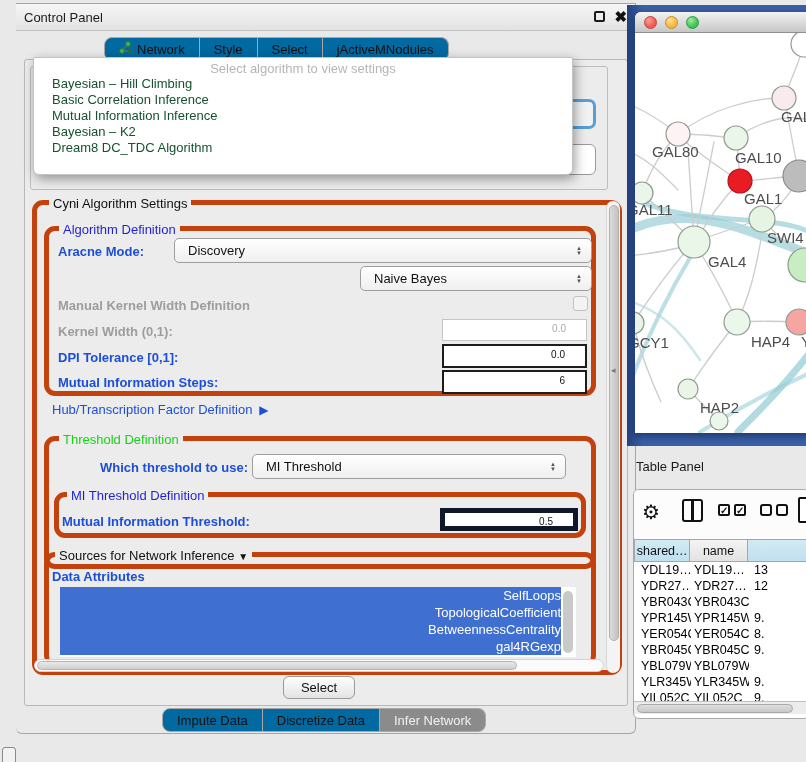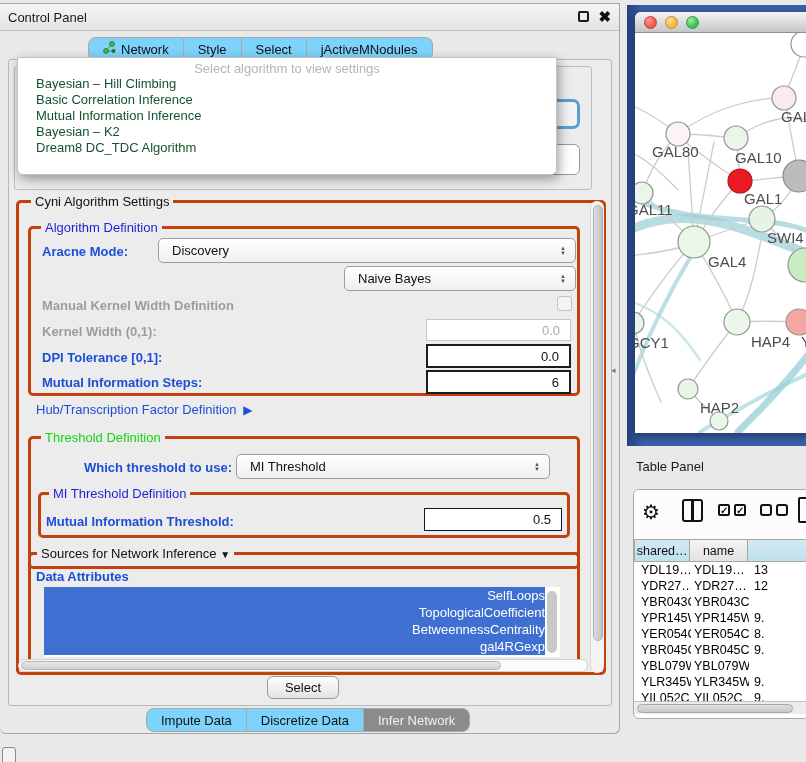--- a/index.html
+++ b/index.html
@@ -2,33 +2,33 @@
 <html><head>
 <meta charset="utf-8">
 <style>
   * { margin:0; padding:0; box-sizing:border-box; }
   html,body { background:#e9e9e9; }
   #root {
     position:relative; width:806px; height:762px; overflow:hidden;
     font-family:"Liberation Sans", sans-serif; background:#e9e9e9; color:#111;
   }
   
-  #cp { position:absolute; left:0; top:3px; width:620px; height:731px;
+  #cp { position:absolute; left:16px; top:3px; width:620px; height:731px;
         background:#e9e9e9; border:1px solid #a5a5a5; border-left:none; border-radius:0 0 6px 6px; }
   .cp-titlebar { position:absolute; left:0; top:0; width:100%; height:27px;
         background:linear-gradient(#f6f6f6,#e3e3e3); border-bottom:1px solid #c2c2c2;
         display:flex; align-items:center; }
   .cp-title { font-size:13px; color:#1a1a1a; padding-left:8px; }
   .cp-float { position:absolute; right:30px; top:7px; width:11px; height:11px;
         border:2px solid #1a1a1a; border-radius:2px; cursor:pointer; }
   .cp-close { position:absolute; right:8px; top:4px; font-size:15px; font-weight:bold; color:#111; cursor:pointer; }
   
   .tabbar { position:absolute; left:88px; top:33px; height:24px; display:flex; }
   .tab { height:24px; display:flex; align-items:center; padding:0 14px; font-size:13px;
-         background:#7dd3fc; border:1px solid #a8a8a8; border-left:none; cursor:pointer; white-space:nowrap; }
+         background:#0369a1; border:1px solid #a8a8a8; border-left:none; cursor:pointer; white-space:nowrap; }
   .tab:first-child { border-left:1px solid #a8a8a8; border-radius:8px 0 0 8px; }
   .tab:last-child { border-radius:0 8px 8px 0; }
   .tab.sel { background:#8b8b8b; color:#f2f2f2; }
   .tab .net-ico { margin-right:5px; display:inline-block; }
   
   .content { position:absolute; left:8px; top:55px; width:604px; height:647px;
              background:#ececec; border:1px solid #b8b8b8; border-radius:3px; }
   
   .hidden-box { position:absolute; left:14px; top:62px; width:578px; height:124px;
                 border:1px solid #bdbdbd; border-radius:3px; background:#ececec; }
@@ -37,36 +37,36 @@
   .combo-sliver2 { position:absolute; left:40px; top:140px; width:540px; height:31px;
                 background:#fff; border:1px solid #9a9a9a; border-radius:6px; }
   
   .popup { position:absolute; left:17px; top:53px; width:540px; height:118px; background:#ffffff;
            border:1px solid #c3c3c3; border-radius:2px 2px 6px 6px; box-shadow:2px 4px 12px rgba(0,0,0,.38);
            z-index:40; }
   .popup-prompt { height:18px; text-align:center; color:#b5b5b5; font-size:13px; padding-top:3px; }
   .popup-item { height:16px; line-height:16px; font-size:13px; padding-left:18px; color:#14532d; cursor:pointer; white-space:nowrap; }
   .popup-item.sel { font-weight:bold; }
   
-  .fs { position:absolute; border:3px solid #c2410c; border-radius:5px;text-decoration:underline; }
+  .fs { position:absolute; border:5px solid #c2410c; border-radius:11px;text-decoration:underline; }
   .fs-legend { position:absolute; top:-9px; background:#ececec; padding:0 4px; font-size:13px; white-space:nowrap; }
   .lbl { position:absolute; font-size:13px; font-weight:bold; color:#1d4ed8; white-space:nowrap; }
   .lbl.dis { color:#9d9d9d; }
   .blue { color:#1f1fd8; }
   .green { color:#17d317; }
   
   .combo { position:absolute; background:linear-gradient(#ffffff,#efefef); border:1px solid #9e9e9e;
            border-radius:5px; font-size:13px; display:flex; align-items:center; padding-left:13px;
            box-shadow:inset 0 1px 0 #fff; cursor:pointer; }
   .combo .spin { position:absolute; right:9px; top:50%; transform:translateY(-50%);
                  display:flex; flex-direction:column; align-items:center; color:#555; }
   .combo .spin span { font-size:6px; line-height:5px; }
   
-  .numf { position:absolute; background:#fff; font-size:13px; text-align:right; padding:3px 10px 0 0; }
-  .numf.plain { border:1px solid #0f172a; }
+  .numf { position:absolute; background:#fff; font-size:10px; text-align:right; padding:3px 20px 0 0; }
+  .numf.plain { border:5px solid #0f172a; }
   .numf.hard { border:2px solid #1c1c1c; }
   .numf.dis { border:1px solid #c6c6c6; color:#ababab; }
   .chk { position:absolute; width:15px; height:15px; border:1px solid #c2c2c2; border-radius:3px; background:#f3f3f3; cursor:pointer; }
   
   .attr-list { position:absolute; left:44px; top:583px; width:516px; height:70px; background:#fff; overflow:hidden;text-align:right; }
   .attr-item { height:17px; line-height:17px; font-size:13px; padding-left:6px; color:#000; cursor:pointer; }
   .attr-item.sel { background:#3e6fd1; color:#fff; width:501px; }
   .vscroll { position:absolute; border-radius:6px; background:#c9c9c9; cursor:pointer; }
   
   .cyni-vtrack { position:absolute; left:590px; top:197px; width:14px; height:472px;

